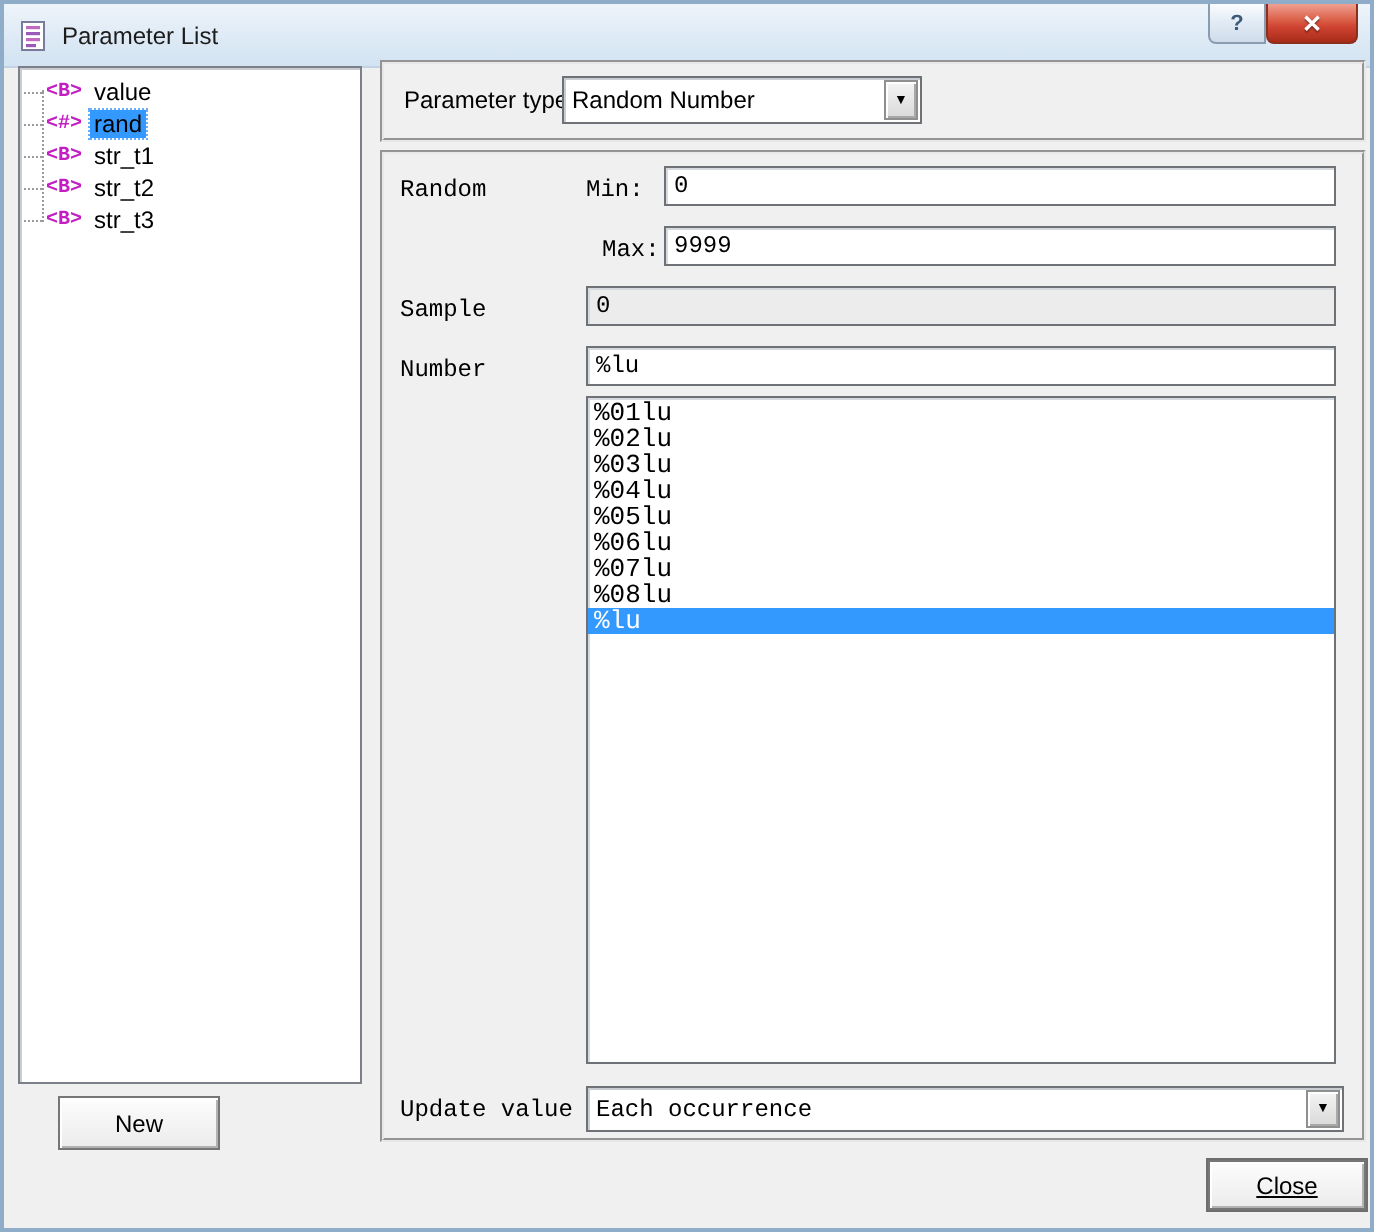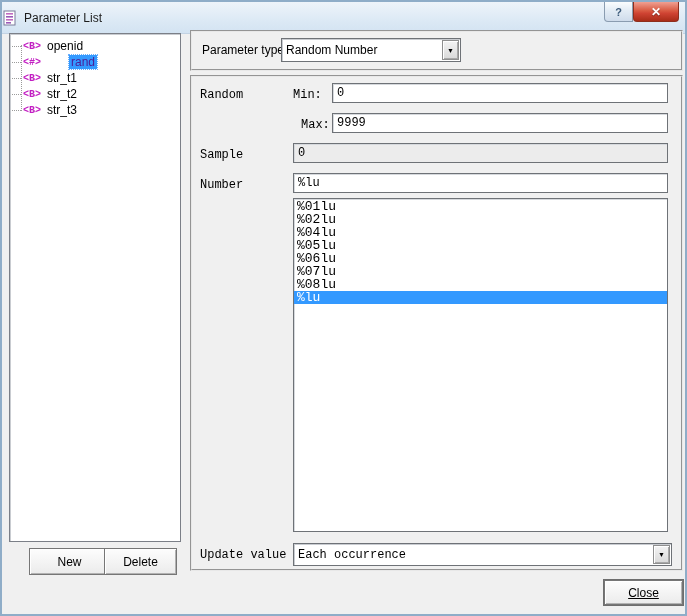--- a/index.html
+++ b/index.html
@@ -8,21 +8,21 @@
     position:relative;width:687px;height:616px;background:#f0f0f0;
     font-family:"Liberation Sans",sans-serif;overflow:hidden;
   }
   .window::after{content:'';position:absolute;inset:0;border:2px solid var(--win-border);pointer-events:none;z-index:50;}
 
   
   .titlebar{
     position:absolute;left:2px;top:2px;width:683px;height:32px;
     background:linear-gradient(#eef4fa,#dce9f5 60%,#d3e3f2);
     border-bottom:1px solid #c3d3e3;
-    display:flex;align-items:center;
+    display:flex;align-items:center;padding-left:7px;
   }
   .title-icon{width:16px;height:16px;margin-right:6px;flex:0 0 auto;}
   .title-text{font-size:12px;color:#1c1c1c;}
   .tb-btn{
     position:absolute;top:0;height:20px;display:flex;align-items:center;justify-content:center;
     border:1px solid #8a9cb0;border-top:none;border-radius:0 0 4px 4px;
     font-size:11px;font-weight:bold;cursor:default;
   }
   .tb-help{
     right:52px;width:29px;
@@ -41,21 +41,21 @@
     position:absolute;left:9px;top:33px;width:172px;height:509px;
     background:#ffffff;border:1px solid #7b7f87;
     box-shadow:inset 1px 1px 0 #c9ccd1;
     padding:4px 2px 0 2px;overflow:hidden;
   }
   .treebox::before{content:'';position:absolute;left:11px;top:11px;height:66px;border-left:1px dotted #9a9a9a;}
   .tree-row{display:flex;align-items:center;height:16px;font-size:12px;white-space:nowrap;}
   .conn{width:9px;height:9px;border-bottom:1px dotted #9a9a9a;margin:0 2px 7px 0;flex:0 0 auto;}
   .ticon{font-family:"Liberation Mono",monospace;font-weight:bold;font-size:10px;color:var(--icon-magenta);margin-right:4px;flex:0 0 auto;}
   .tlabel{padding:0 2px;color:#000;}
-  .tlabel.sel{background:var(--sel-blue);color:#4c1d95;outline:1px dotted #6aaefb;margin-left:24px;}
+  .tlabel.sel{background:var(--sel-blue);color:#000000;outline:1px dotted #6aaefb;}
 
   
   .btn{
     position:absolute;background:linear-gradient(#fdfdfd,#ebebeb);
     border:1px solid #767676;
     box-shadow:inset 1px 1px 0 #ffffff,inset -1px -1px 0 #b2b2b2;
     font-family:"Liberation Sans",sans-serif;font-size:12px;color:#000;
     display:flex;align-items:center;justify-content:center;cursor:default;
   }
   .btn-default{box-shadow:0 0 0 1px #6e6e6e,inset 1px 1px 0 #ffffff,inset -1px -1px 0 #b2b2b2;}
@@ -122,21 +122,21 @@
     </div>
     <div class="tb-btn tb-close">
       <span>✕</span>
     </div>
   </div>
 
   <div class="treebox" id="tree-list">
       <div class="tree-row">
         <span class="conn"></span>
         <span class="ticon">&lt;B&gt;</span>
-        <span class="tlabel">openid</span>
+        <span class="tlabel">value</span>
       </div>
       <div class="tree-row">
         <span class="conn"></span>
         <span class="ticon">&lt;#&gt;</span>
         <span class="tlabel sel">rand</span>
       </div>
       <div class="tree-row">
         <span class="conn"></span>
         <span class="ticon">&lt;B&gt;</span>
         <span class="tlabel">str_t1</span>
@@ -148,23 +148,20 @@
       </div>
       <div class="tree-row">
         <span class="conn"></span>
         <span class="ticon">&lt;B&gt;</span>
         <span class="tlabel">str_t3</span>
       </div>
     </div>
 
   <div class="btn" style="left:12px;top:548px;width:81px;height:27px;margin-left:17px;">
     <span>New</span>
-  </div>
-  <div class="btn" style="left:104px;top:548px;width:73px;height:27px;">
-    <span>Delete</span>
   </div>
 
   <div class="panel panel1">
     <span class="lbl-sans" style="left:10px;top:11px;">Parameter type:</span>
     <div class="combo" style="left:89px;top:6px;width:180px;height:24px;gap:16px;">
       <span class="combo-text">Random Number</span>
       <span class="combo-btn">
         <span>▼</span>
       </span>
     </div>
@@ -190,20 +187,21 @@
     </div>
 
     <span class="lbl-mono" style="left:8px;top:101px;">Number</span>
     <div class="field" style="left:101px;top:96px;width:375px;height:20px;">
       <span>%lu</span>
     </div>
 
     <div class="numlist" id="number-list">
         <div class="opt">%01lu</div>
         <div class="opt">%02lu</div>
+        <div class="opt">%03lu</div>
         <div class="opt">%04lu</div>
         <div class="opt">%05lu</div>
         <div class="opt">%06lu</div>
         <div class="opt">%07lu</div>
         <div class="opt">%08lu</div>
         <div class="opt sel">%lu</div>
       </div>
 
     <span class="lbl-mono" style="left:8px;top:471px;">Update value</span>
     <div class="combo" style="left:101px;top:466px;width:379px;height:23px;">

